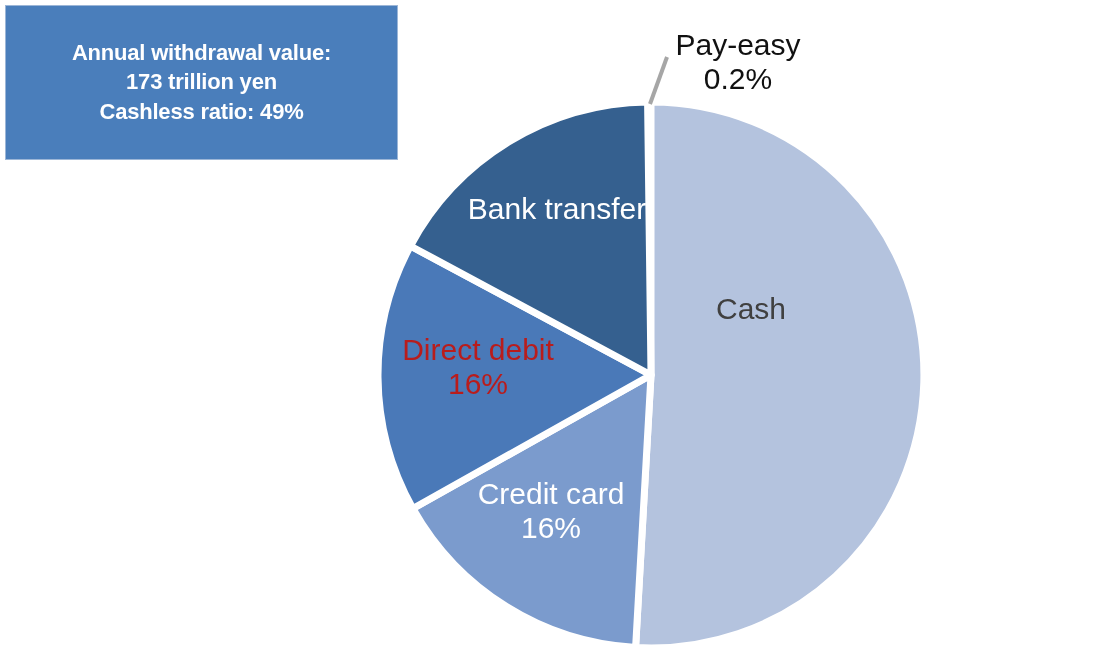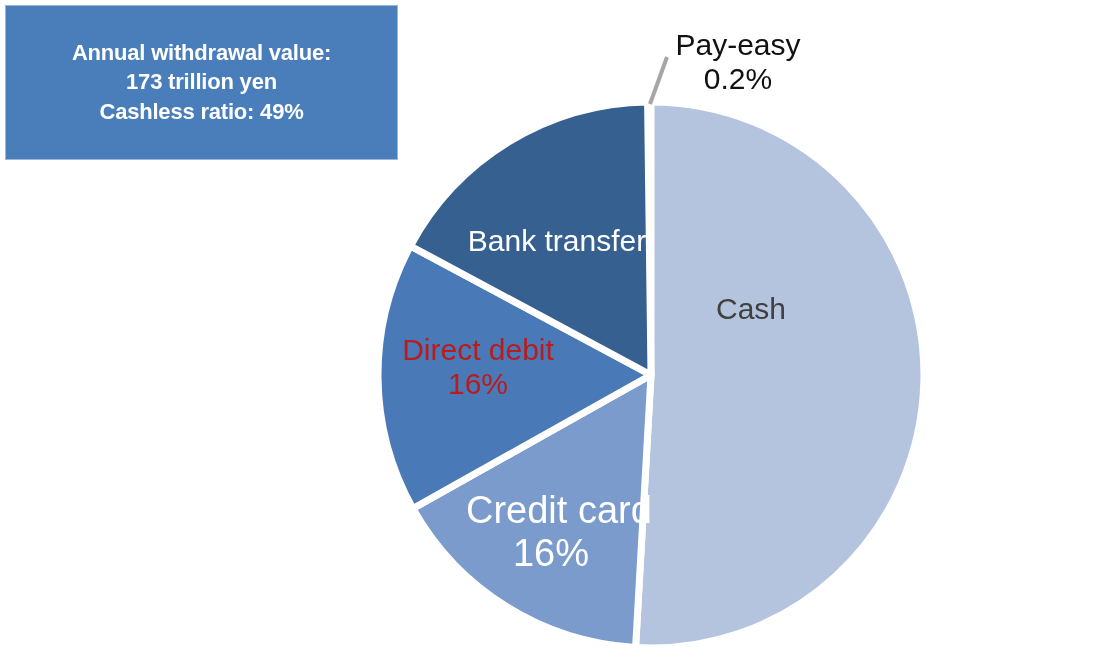--- a/index.html
+++ b/index.html
@@ -79,35 +79,34 @@
     color: #404040;
     font-size: 30px;
     text-align: center;
   }
   .label-bank {
     left: 462px;
     top: 192px;
     width: 190px;
     color: #ffffff;
     font-size: 30px;
-    margin-top: 32px;
   }
   .label-direct {
     left: 390px;
     top: 333px;
     width: 176px;
     color: #b91c1c;
     font-size: 30px;
   }
   .label-credit {
     left: 466px;
-    top: 489px;
+    top: 477px;
     width: 170px;
     color: #ffffff;
-    font-size: 38px;
+    font-size: 30px;
   }
   .label-payeasy {
     left: 663px;
     top: 12px;
     width: 150px;
     color: #111111;
     font-size: 30px;
     margin-top: 16px;
   }
 </style>

